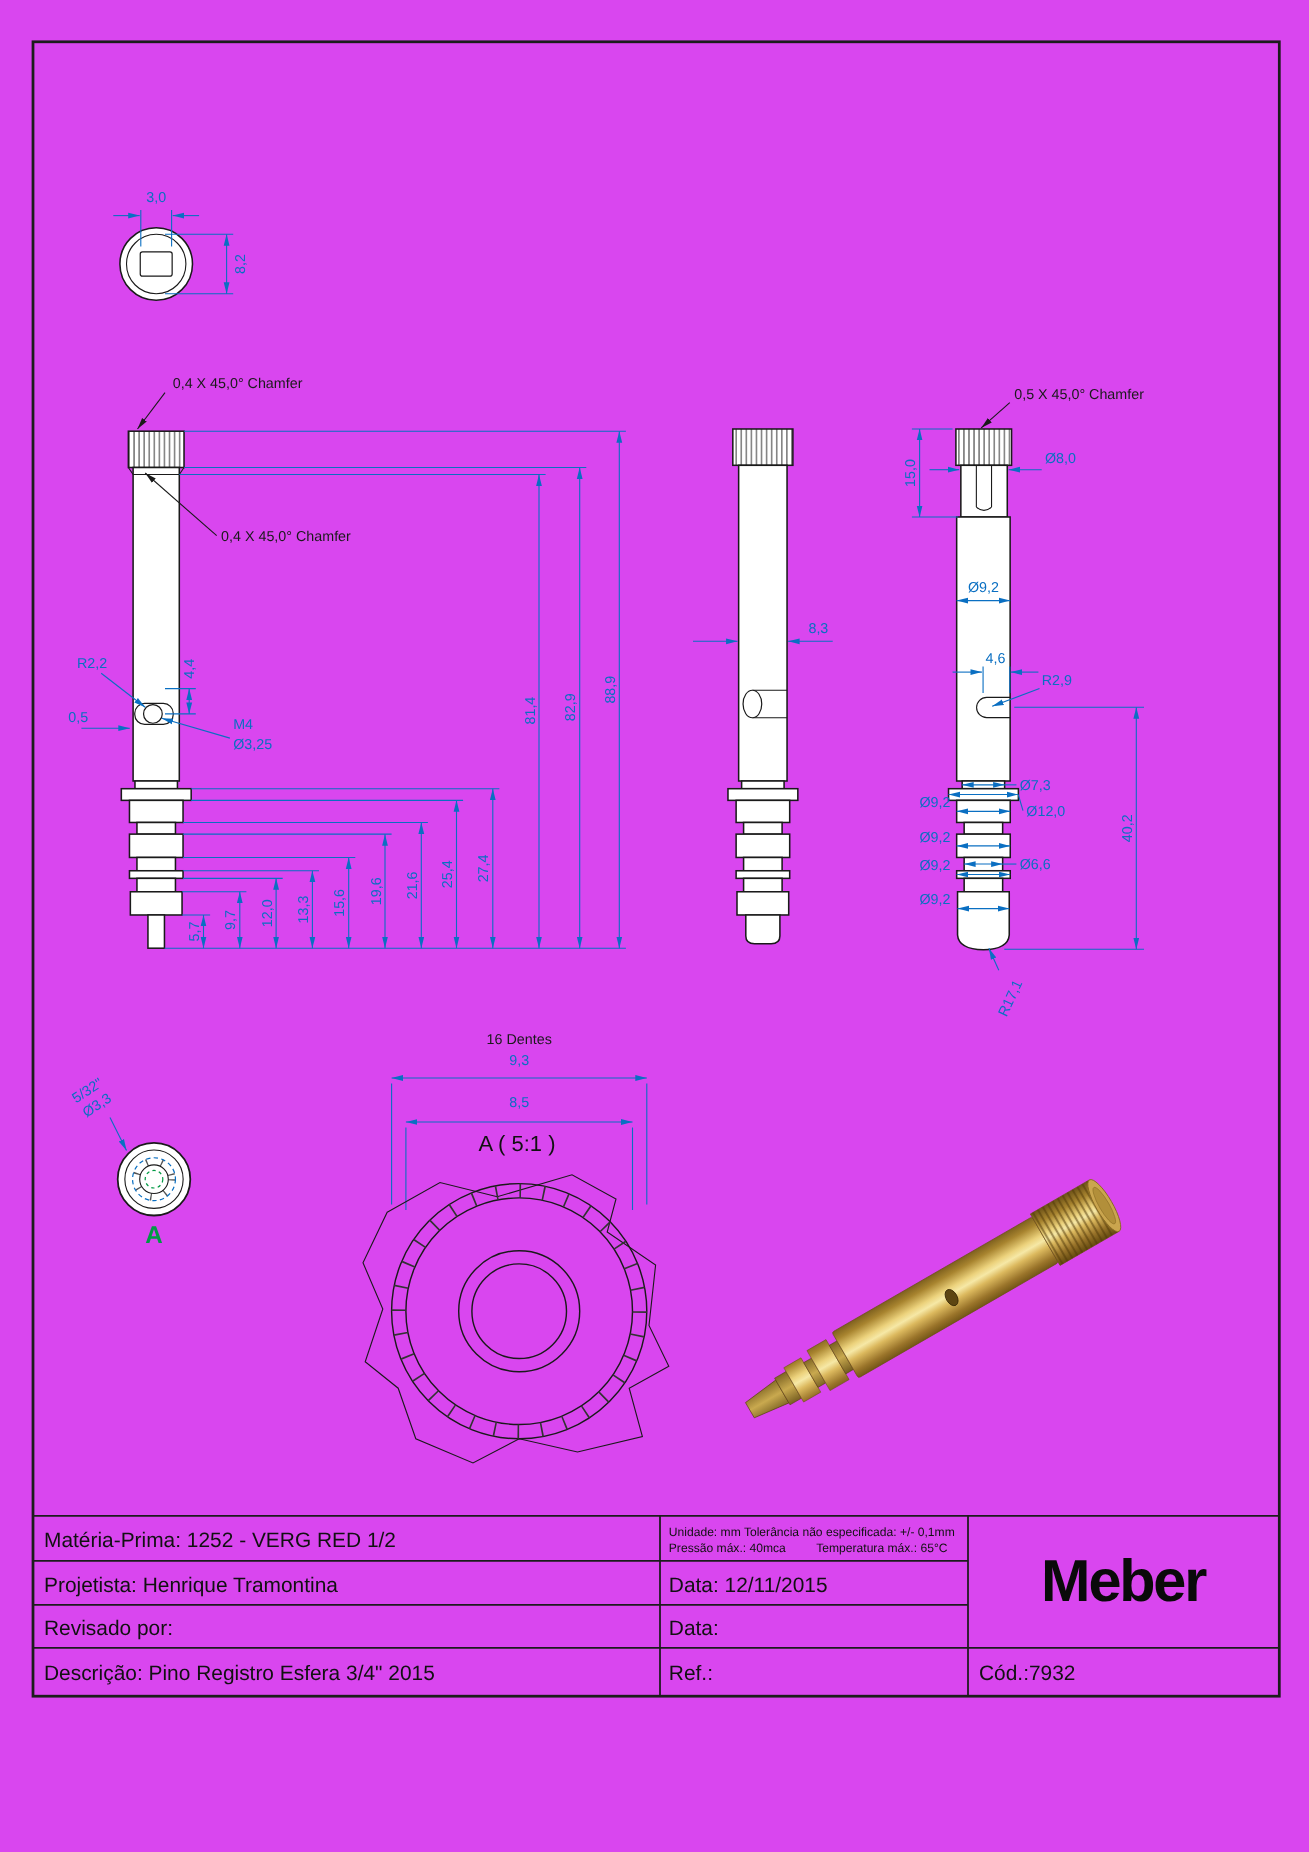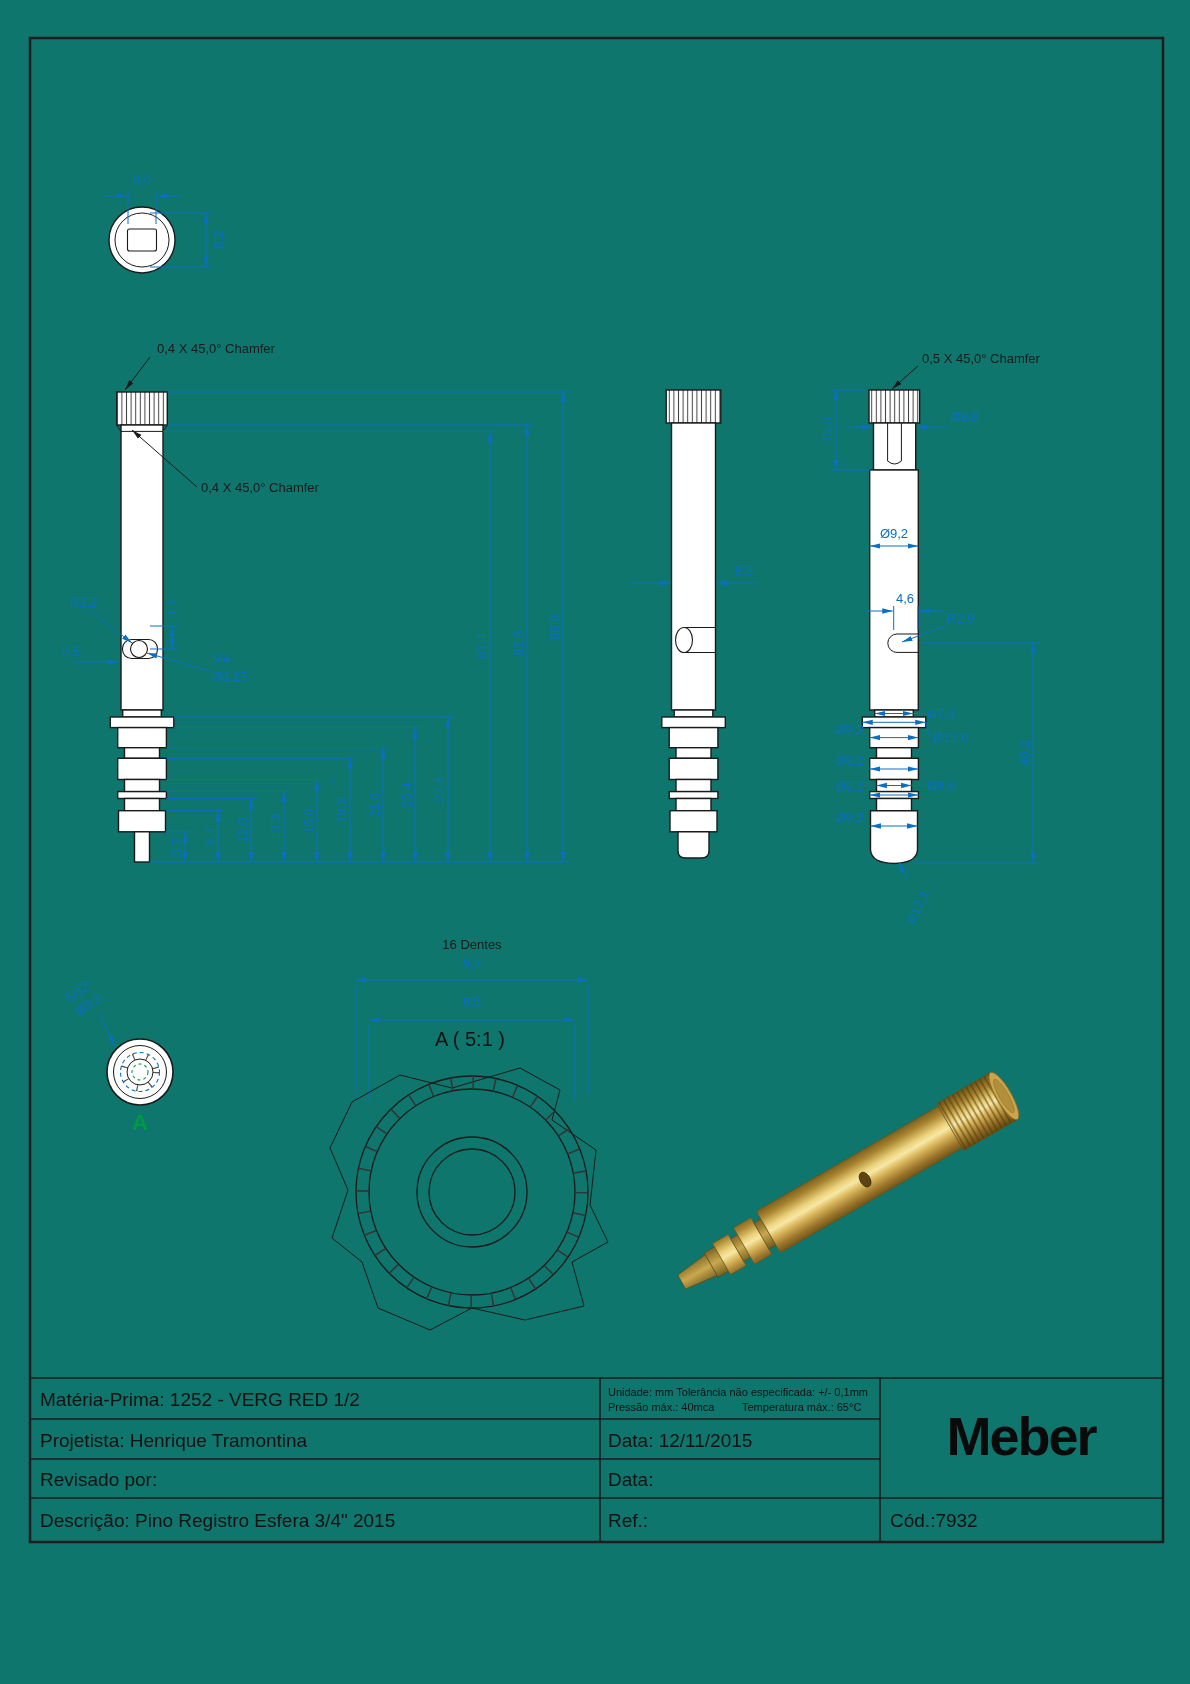--- a/index.html
+++ b/index.html
@@ -1,16 +1,16 @@
 <!DOCTYPE html>
 <html><head>
 <meta charset="utf-8">
 <style>
   html,body{margin:0;padding:0;background:#e8e8e8;}
-  .page{width:1190px;height:1684px;background:#0f766e;position:relative;margin:0 auto;
+  .page{width:1190px;height:1684px;background:#d946ef;position:relative;margin:0 auto;
         font-family:"Liberation Sans",sans-serif;}
   svg{position:absolute;left:0;top:0;}
   text{font-family:"Liberation Sans",sans-serif;}
   .dt{font-size:13px;fill:#0a6fc2;}        
   .nt{font-size:13px;fill:#1a1a1a;}        
   .tb{font-size:19px;fill:#111;}           
   .tbs{font-size:11px;fill:#111;}          
   .logo{font-size:54px;font-weight:bold;fill:#0a0a0a;letter-spacing:-2px;}
   .dtl{font-size:20px;fill:#111;}
   .lblA{font-size:22px;font-weight:bold;fill:#009a44;}

